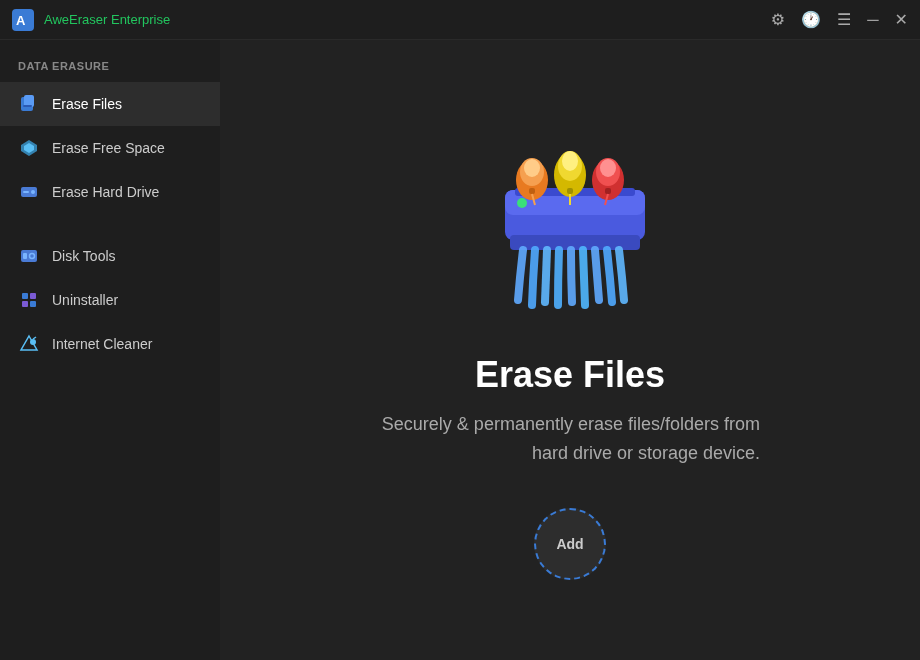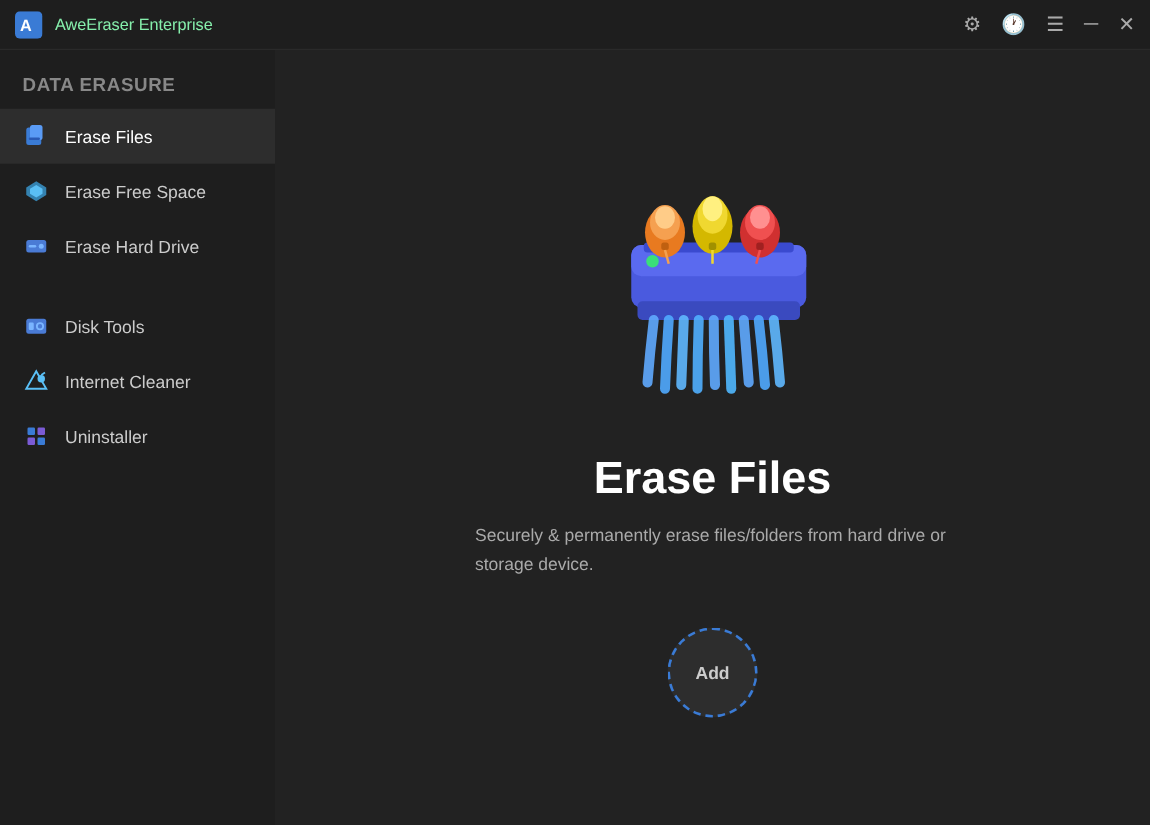--- a/index.html
+++ b/index.html
@@ -24,21 +24,21 @@
       flex-shrink: 0;
       border-bottom: 1px solid #2a2a2a;
     }
     .title-bar-logo {
       width: 22px;
       height: 22px;
       margin-right: 10px;
     }
     .title-bar-title {
       font-size: 13px;
-      color: #86efac;
+      color: #22c55e;
       flex: 1;
     }
     .title-bar-controls {
       display: flex;
       align-items: center;
       gap: 16px;
     }
     .title-bar-icon {
       color: #aaa;
       font-size: 16px;
@@ -60,21 +60,21 @@
     
     .sidebar {
       width: 220px;
       background: #1e1e1e;
       padding: 20px 0;
       flex-shrink: 0;
       display: flex;
       flex-direction: column;
     }
     .sidebar-section-label {
-      font-size: 15px;
+      font-size: 11px;
       font-weight: 700;
       color: #888;
       padding: 0 18px 10px 18px;
       letter-spacing: 0.5px;
       text-transform: uppercase;
     }
     .sidebar-item {
       display: flex;
       align-items: center;
       padding: 11px 18px;
@@ -121,23 +121,23 @@
       margin-bottom: 30px;
     }
 
     .content-title {
       font-size: 36px;
       font-weight: 600;
       color: #fff;
       margin-bottom: 14px;
     }
     .content-subtitle {
-      font-size: 14px;
+      font-size: 18px;
       color: #aaa;
-      text-align: left;
+      text-align: right;
       line-height: 1.6;
       max-width: 380px;
     }
 
     
     .add-button-wrapper {
       margin-top: 40px;
       position: relative;
     }
     .add-button {
@@ -223,38 +223,38 @@
           <rect x="4" y="7" width="4" height="6" rx="1" fill="#7ab5ff"></rect>
           <circle cx="13" cy="10" r="2.5" fill="none" stroke="#7ab5ff" stroke-width="1.5"></circle>
         </svg>
       </div>
       <span class="sidebar-item-label">Disk Tools</span>
     </div>
 
     <div class="sidebar-item">
       <div class="sidebar-item-icon">
         <svg width="20" height="20" viewBox="0 0 20 20">
-          <polygon points="10,2 18,16 2,16" fill="none" stroke="#5abff5" stroke-width="1.5"></polygon>
-          <circle cx="14" cy="8" r="3" fill="#5abff5"></circle>
-          <line x1="14" y1="5" x2="17" y2="3" stroke="#5abff5" stroke-width="1.5"></line>
-        </svg>
-      </div>
-      <span class="sidebar-item-label">Internet Cleaner</span>
-    </div>
-
-    <div class="sidebar-item">
-      <div class="sidebar-item-icon">
-        <svg width="20" height="20" viewBox="0 0 20 20">
           <rect x="3" y="3" width="6" height="6" rx="1" fill="#3a7bd5"></rect>
           <rect x="11" y="3" width="6" height="6" rx="1" fill="#7b5bd5"></rect>
           <rect x="3" y="11" width="6" height="6" rx="1" fill="#7b5bd5"></rect>
           <rect x="11" y="11" width="6" height="6" rx="1" fill="#3a7bd5"></rect>
         </svg>
       </div>
       <span class="sidebar-item-label">Uninstaller</span>
+    </div>
+
+    <div class="sidebar-item">
+      <div class="sidebar-item-icon">
+        <svg width="20" height="20" viewBox="0 0 20 20">
+          <polygon points="10,2 18,16 2,16" fill="none" stroke="#5abff5" stroke-width="1.5"></polygon>
+          <circle cx="14" cy="8" r="3" fill="#5abff5"></circle>
+          <line x1="14" y1="5" x2="17" y2="3" stroke="#5abff5" stroke-width="1.5"></line>
+        </svg>
+      </div>
+      <span class="sidebar-item-label">Internet Cleaner</span>
     </div>
   </div>
 
   <div class="content-area">
 
     <div class="shredder-container">
       <svg width="240" height="220" viewBox="0 0 240 220">
 
         <rect x="55" y="90" width="140" height="50" rx="8" fill="#4a5adf"></rect>
         <rect x="55" y="90" width="140" height="25" rx="8" fill="#5a6aef"></rect>

